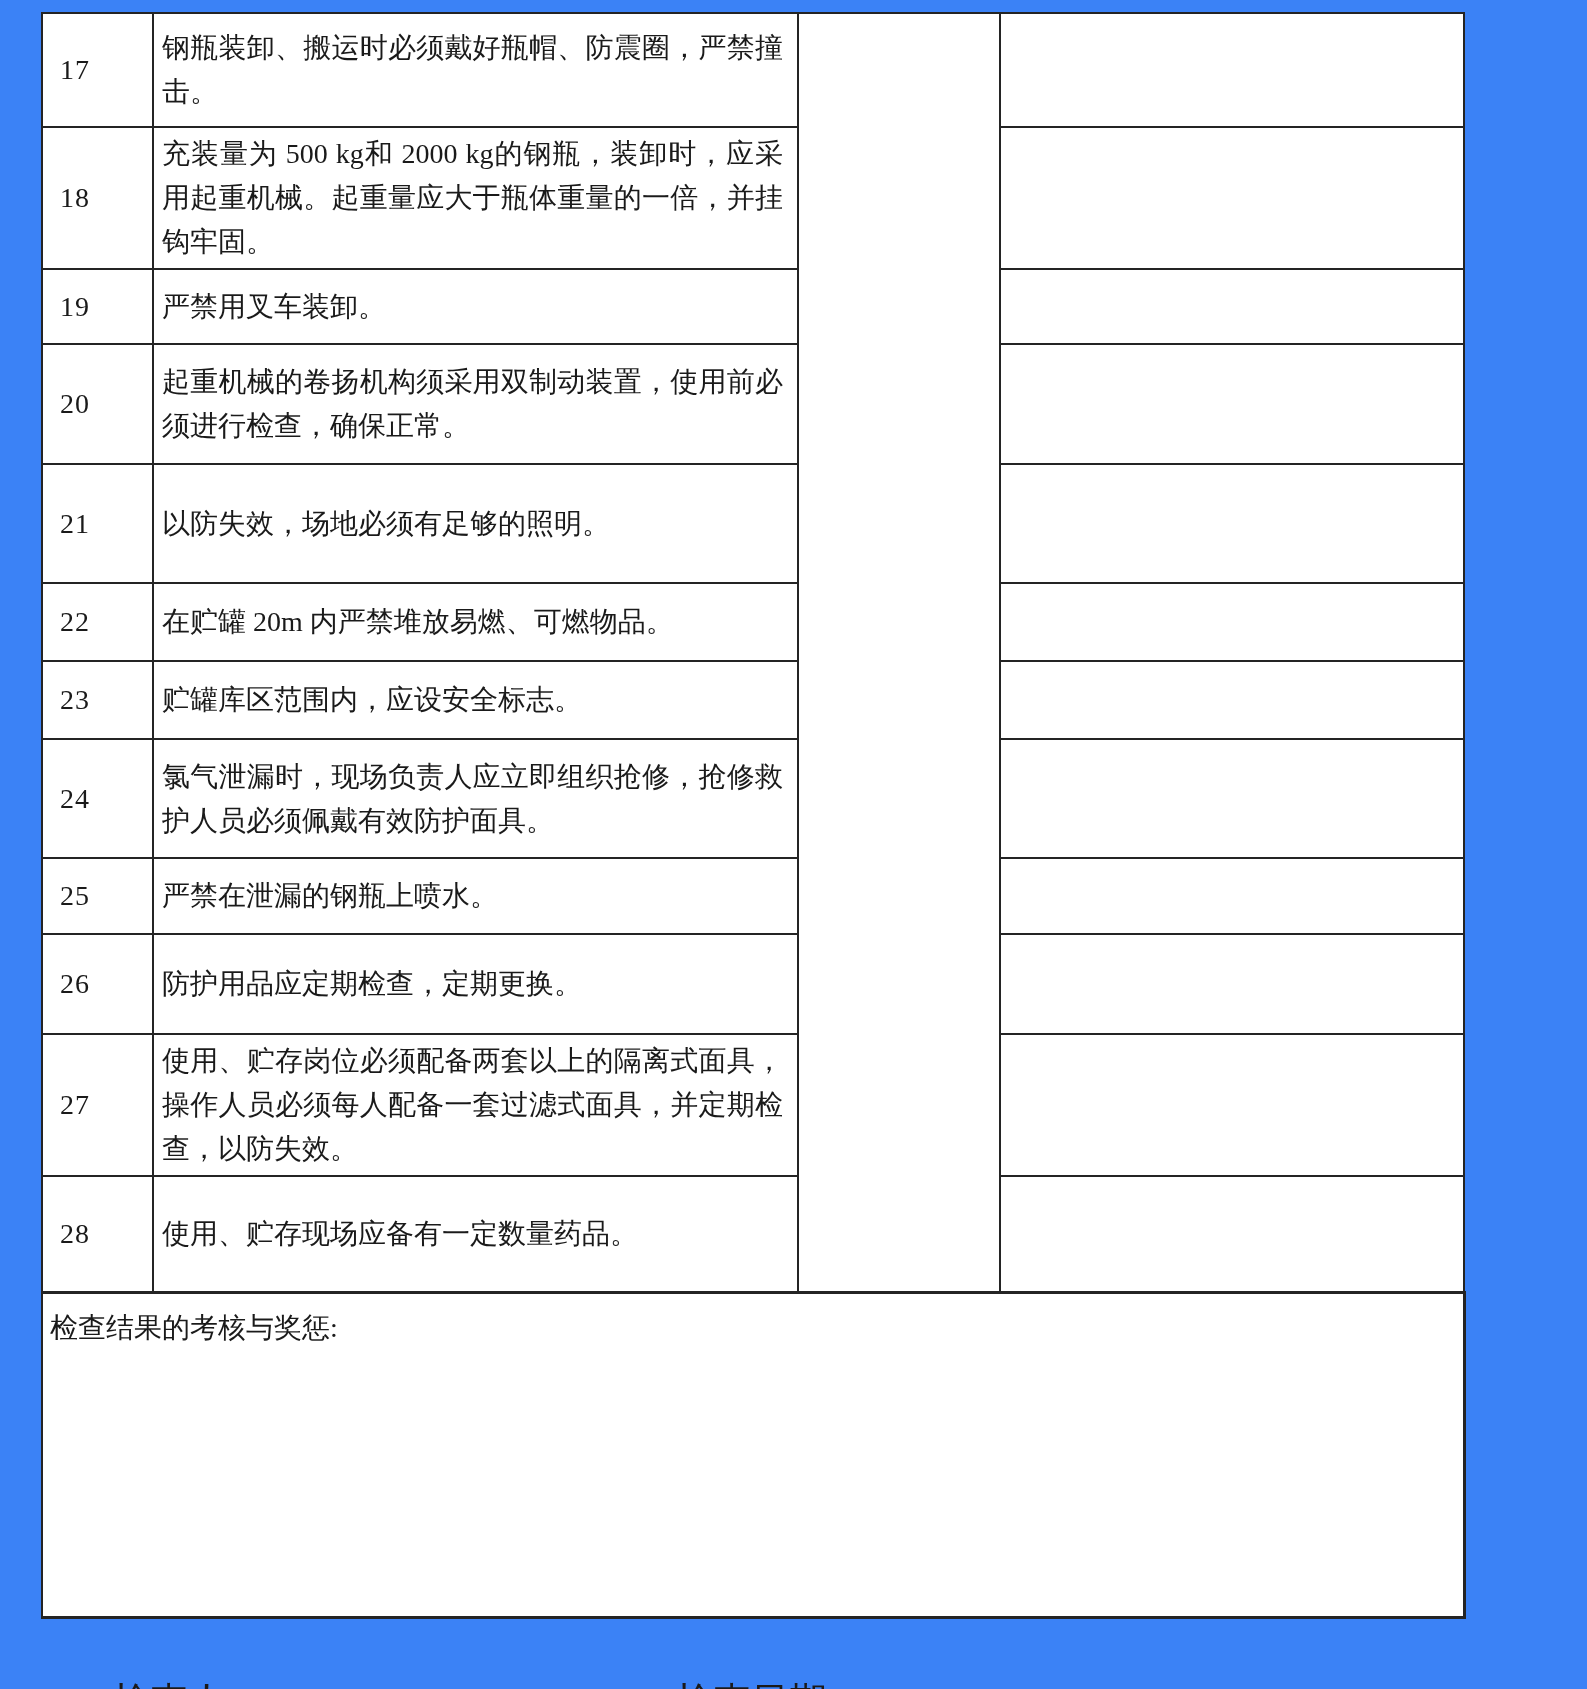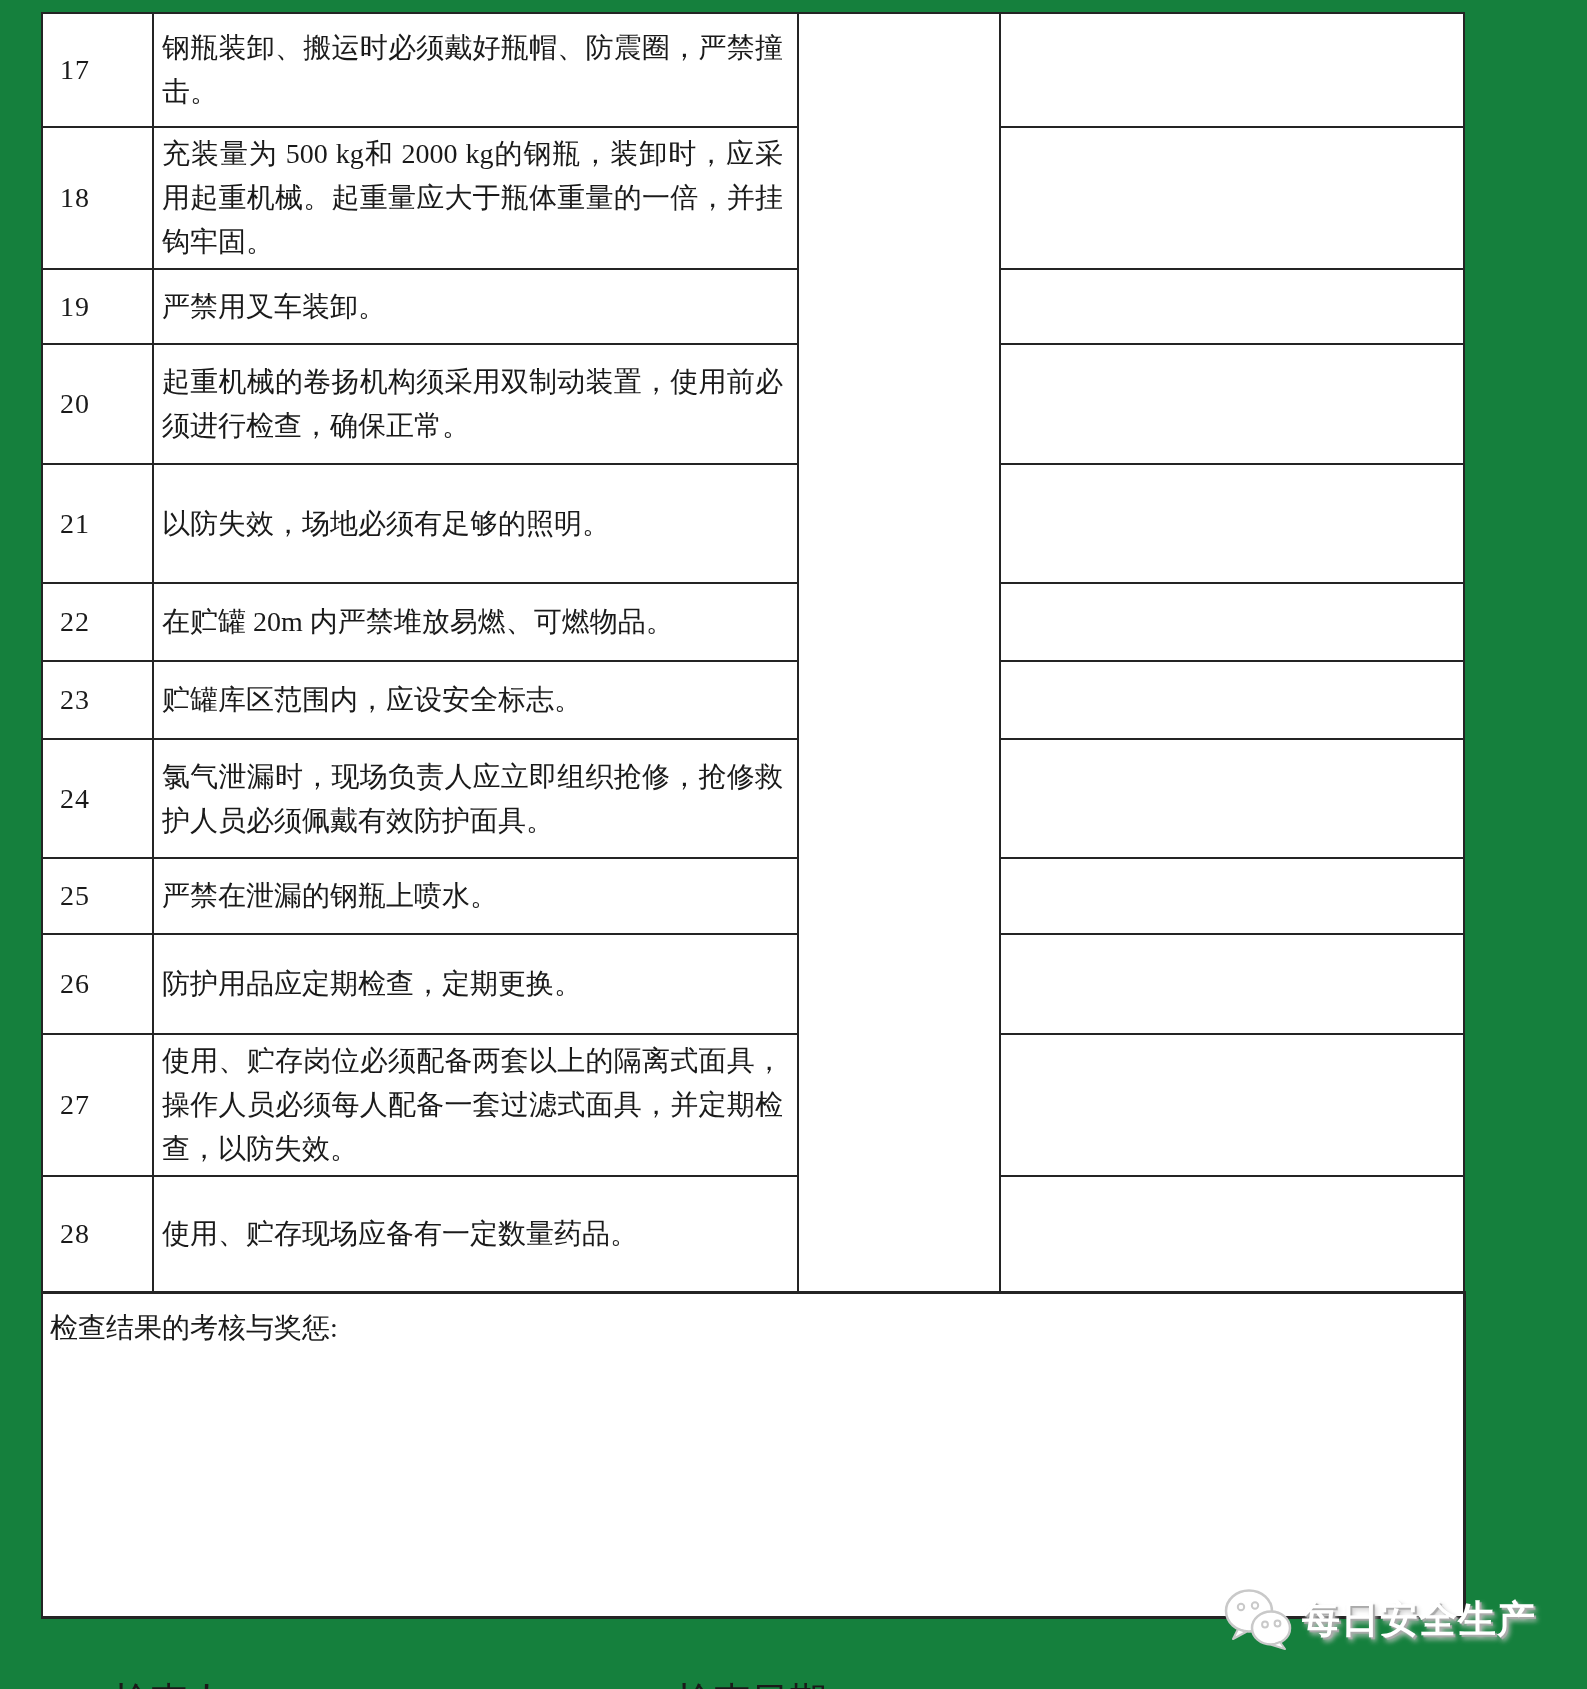--- a/index.html
+++ b/index.html
@@ -1,19 +1,19 @@
 <!DOCTYPE html>
 <html><head>
 <meta charset="utf-8">
 <style>
   html,body{margin:0;padding:0;background:#ffffff;}
   .page{
     position:relative;
     width:1587px;height:1689px;
-    background:#15803d;
+    background:#3b82f6;
     overflow:hidden;
     font-family:"Liberation Serif","DejaVu Serif",serif;
     color:#1a1a1a;
   }
   table.sheet{
     position:absolute;left:41px;top:12px;
     width:1422px;
     border-collapse:collapse;
     table-layout:fixed;
   }
@@ -150,27 +150,14 @@
       </tr>
       <tr class="assess-row" style="height:325px">
         <td colspan="4">检查结果的考核与奖惩:</td>
       </tr>
     </tbody>
   </table>
 
   <div class="footer-label inspector">检查人:</div>
   <div class="footer-label date">检查日期:</div>
 
-  <div class="watermark">
-    <svg class="wm-logo" width="72" height="62" viewBox="0 0 72 62">
-      <ellipse cx="27" cy="23" rx="23" ry="20.5" fill="#ffffff" stroke="#c9c9c9" stroke-width="2.5"></ellipse>
-      <path d="M16 41 L11 51 L24 44 Z" fill="#ffffff" stroke="#c9c9c9" stroke-width="2" stroke-linejoin="round"></path>
-      <circle cx="19" cy="19" r="3.2" fill="#ffffff" stroke="#c9c9c9" stroke-width="2"></circle>
-      <circle cx="33" cy="17.5" r="3.2" fill="#ffffff" stroke="#c9c9c9" stroke-width="2"></circle>
-      <ellipse cx="49" cy="40" rx="19" ry="16.5" fill="#ffffff" stroke="#c9c9c9" stroke-width="2.5"></ellipse>
-      <path d="M58 54 L63 61 L50 57 Z" fill="#ffffff" stroke="#c9c9c9" stroke-width="2" stroke-linejoin="round"></path>
-      <circle cx="43" cy="36.5" r="2.9" fill="#ffffff" stroke="#c9c9c9" stroke-width="2"></circle>
-      <circle cx="55.5" cy="35.5" r="2.9" fill="#ffffff" stroke="#c9c9c9" stroke-width="2"></circle>
-    </svg>
-    <span class="wm-text">每日安全生产</span>
-  </div>
 
 </div>
 
 </body></html>

